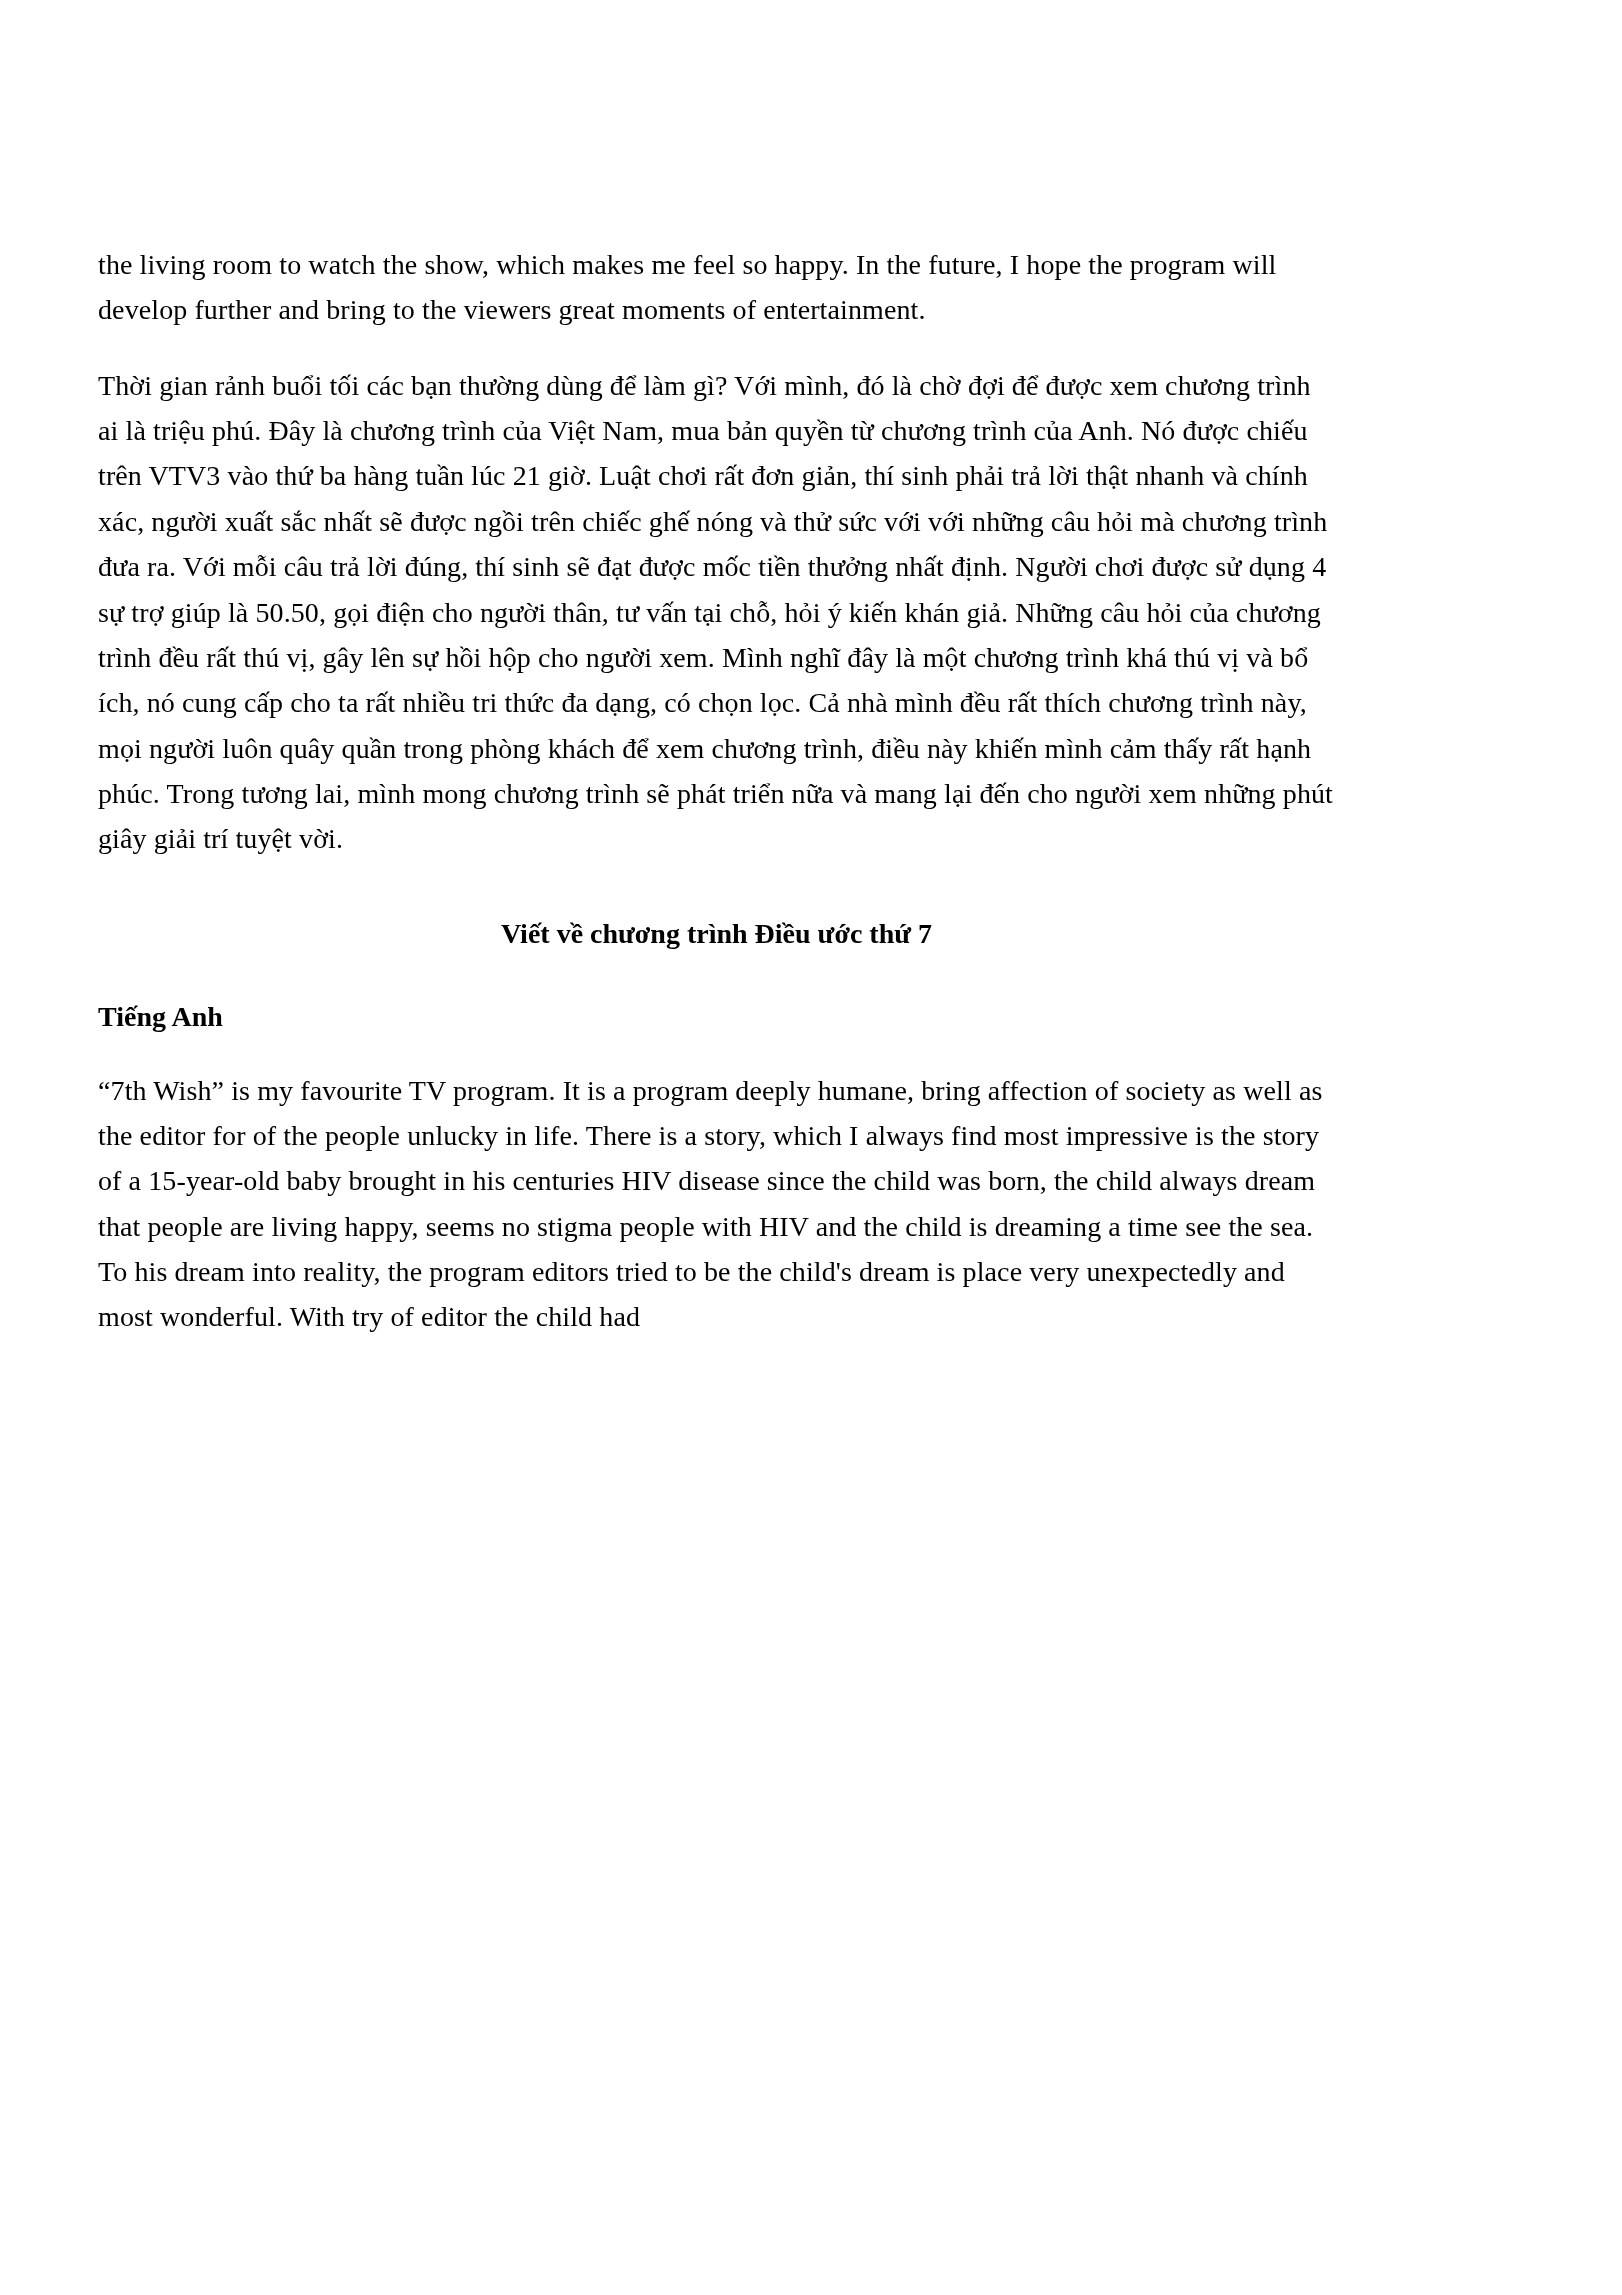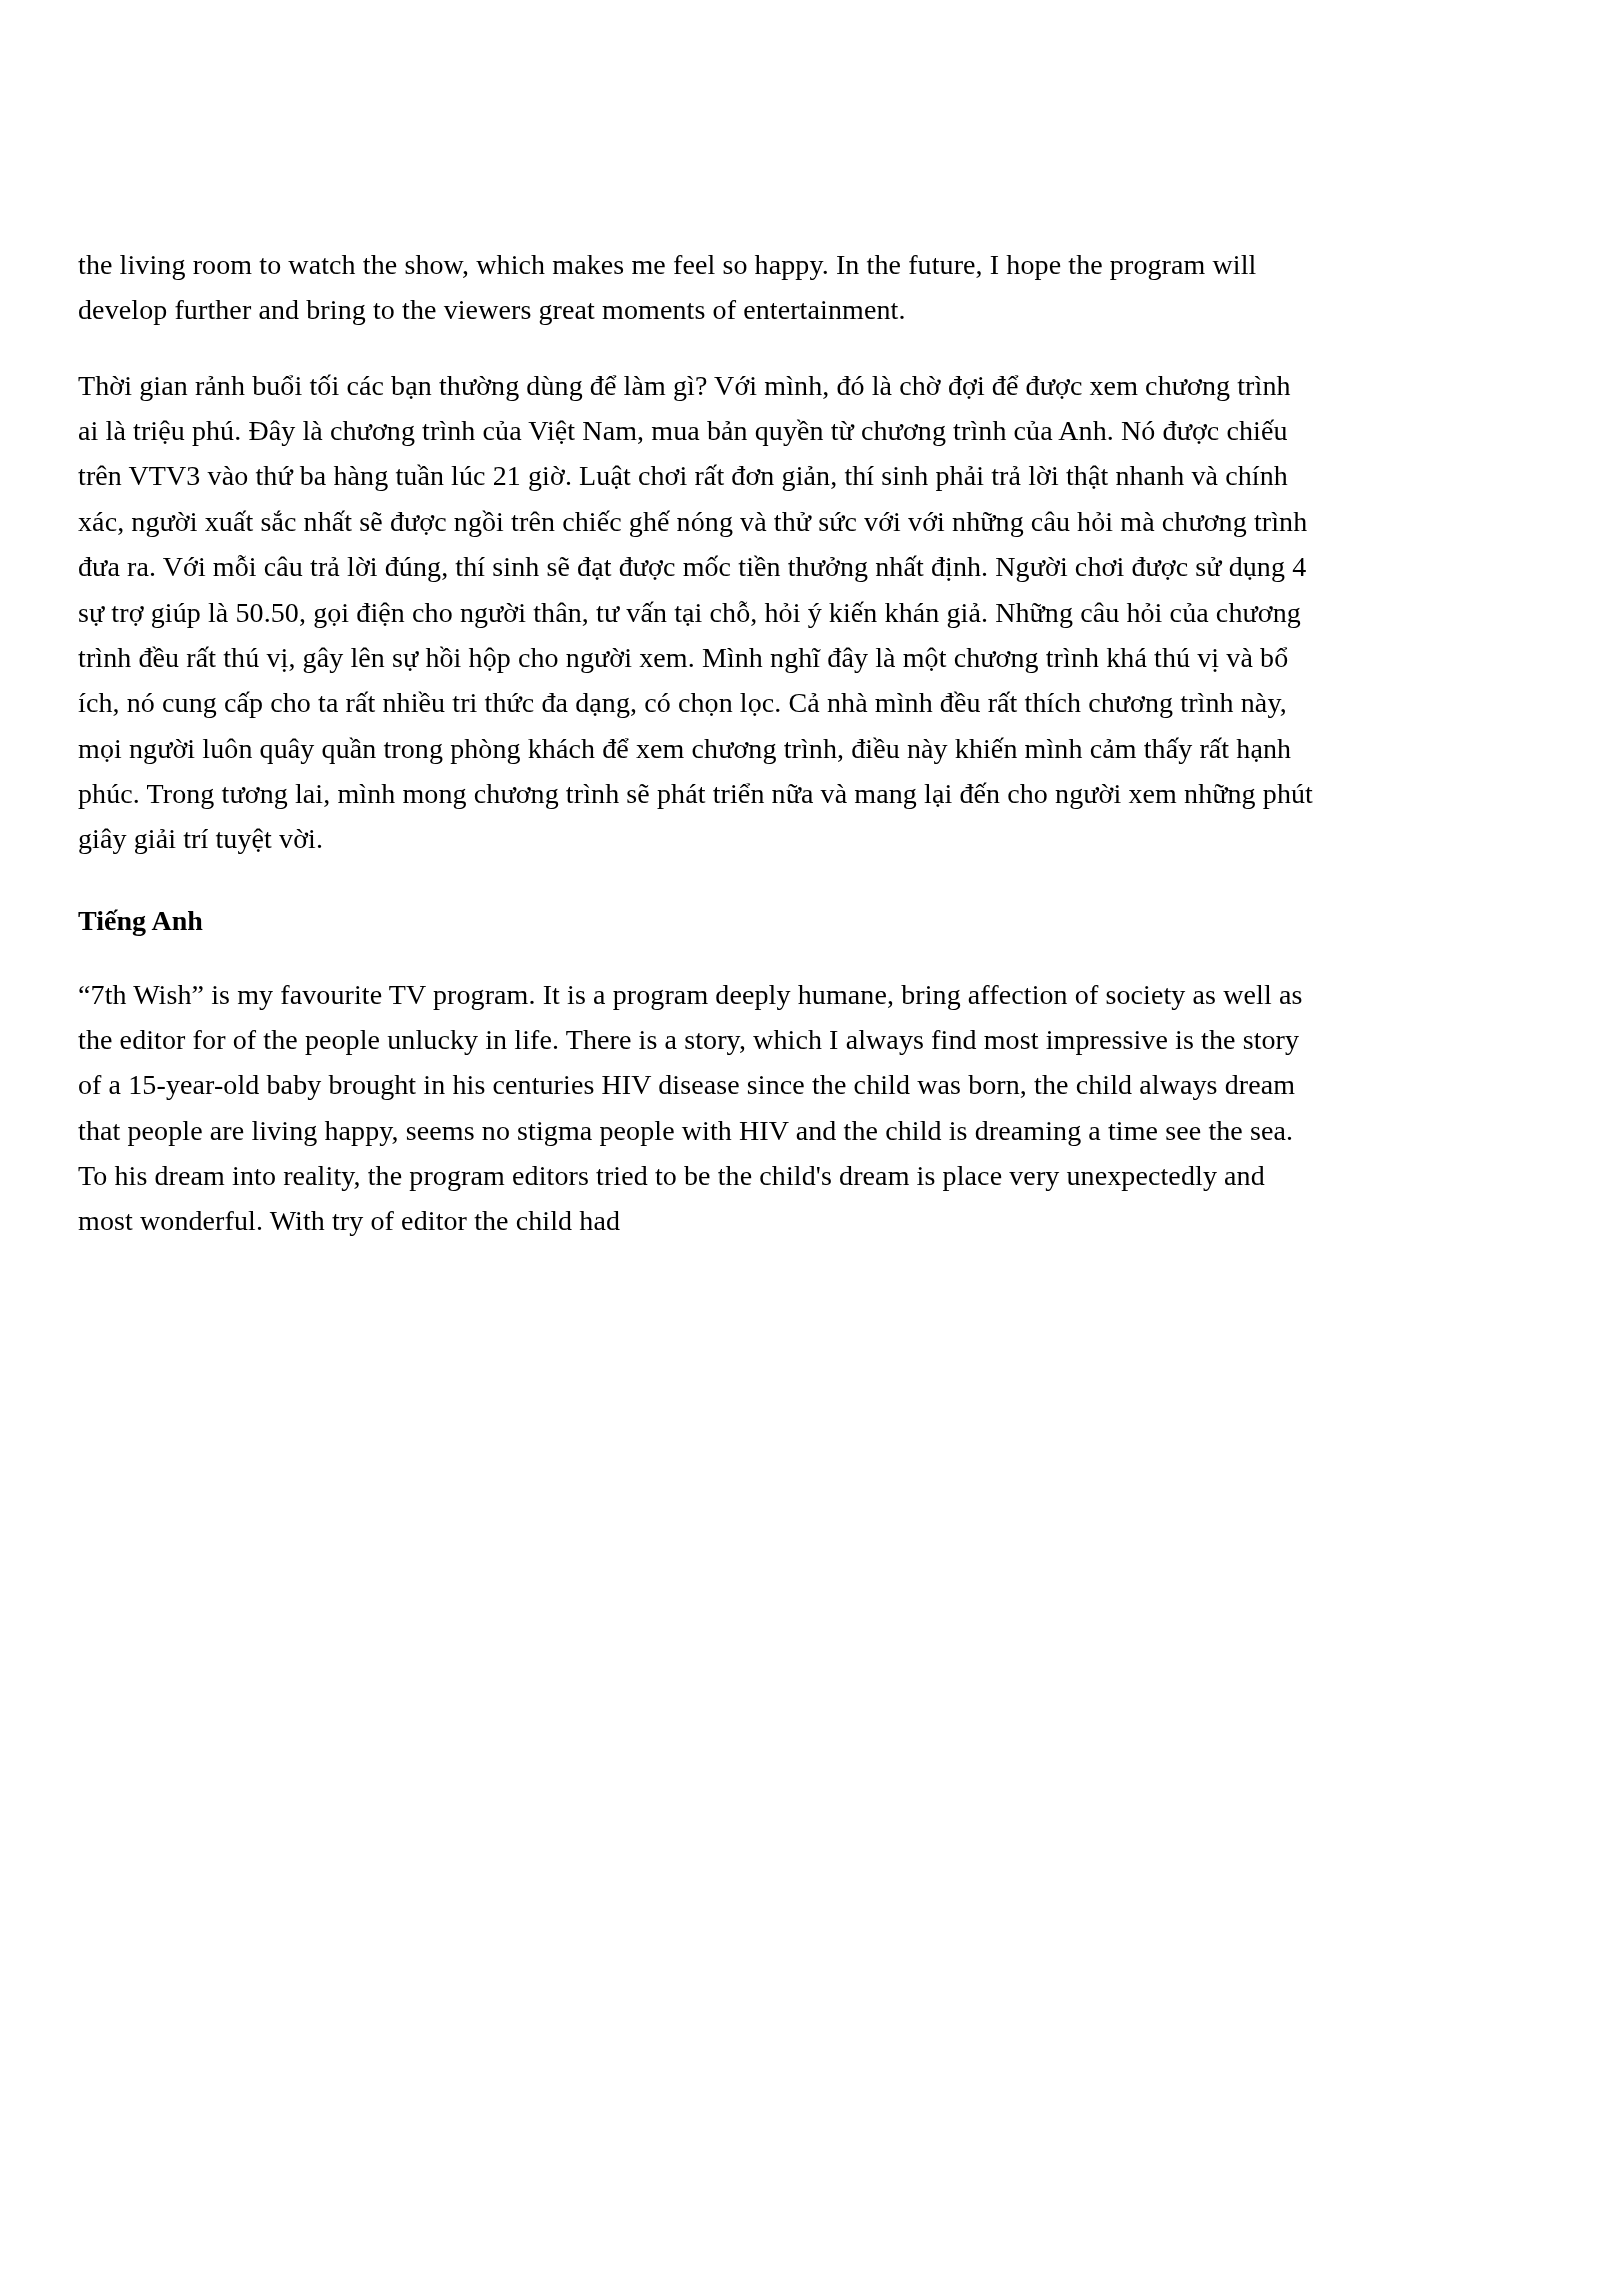--- a/index.html
+++ b/index.html
@@ -12,21 +12,21 @@
     height: 2295px;
     font-family: "Liberation Serif", serif;
     color: #000000;
     -webkit-font-smoothing: antialiased;
   }
   .page {
     position: relative;
     width: 1622px;
     height: 2295px;
     box-sizing: border-box;
-    padding: 242px 196px 0 78px;
+    padding: 242px 196px 0 98px;
     background: #ffffff;
   }
   .doc-body {
     width: 1237px;
   }
   p.para {
     margin: 0 0 30px 0;
     font-size: 28px;
     line-height: 1.62;
     text-align: left;
@@ -54,20 +54,21 @@
 <body>
 
 <div class="page">
   <div class="doc-body">
 
     <p class="para">the living room to watch the show, which makes me feel so happy. In the future, I hope the program will develop further and bring to the viewers great moments of entertainment.</p>
 
 
     <p class="para tight">Thời gian rảnh buổi tối các bạn thường dùng để làm gì? Với mình, đó là chờ đợi để được xem chương trình ai là triệu phú. Đây là chương trình của Việt Nam, mua bản quyền từ chương trình của Anh. Nó được chiếu trên VTV3 vào thứ ba hàng tuần lúc 21 giờ. Luật chơi rất đơn giản, thí sinh phải trả lời thật nhanh và chính xác, người xuất sắc nhất sẽ được ngồi trên chiếc ghế nóng và thử sức với với những câu hỏi mà chương trình đưa ra. Với mỗi câu trả lời đúng, thí sinh sẽ đạt được mốc tiền thưởng nhất định. Người chơi được sử dụng 4 sự trợ giúp là 50.50, gọi điện cho người thân, tư vấn tại chỗ, hỏi ý kiến khán giả. Những câu hỏi của chương trình đều rất thú vị, gây lên sự hồi hộp cho người xem. Mình nghĩ đây là một chương trình khá thú vị và bổ ích, nó cung cấp cho ta rất nhiều tri thức đa dạng, có chọn lọc. Cả nhà mình đều rất thích chương trình này, mọi người luôn quây quần trong phòng khách để xem chương trình, điều này khiến mình cảm thấy rất hạnh phúc. Trong tương lai, mình mong chương trình sẽ phát triển nữa và mang lại đến cho người xem những phút giây giải trí tuyệt vời.</p>
 
+    <h2 class="centered-heading">Viết về chương trình Điều ước thứ 7</h2>
 
     <h3 class="heading">Tiếng Anh</h3>
 
     <p class="para">“7th Wish” is my favourite TV program. It is a program deeply humane, bring affection of society as well as the editor for of the people unlucky in life. There is a story, which I always find most impressive is the story of a 15-year-old baby brought in his centuries HIV disease since the child was born, the child always dream that people are living happy, seems no stigma people with HIV and the child is dreaming a time see the sea. To his dream into reality, the program editors tried to be the child's dream is place very unexpectedly and most wonderful. With try of editor the child had</p>
 
   </div>
 </div>
 
 
 </body></html>

